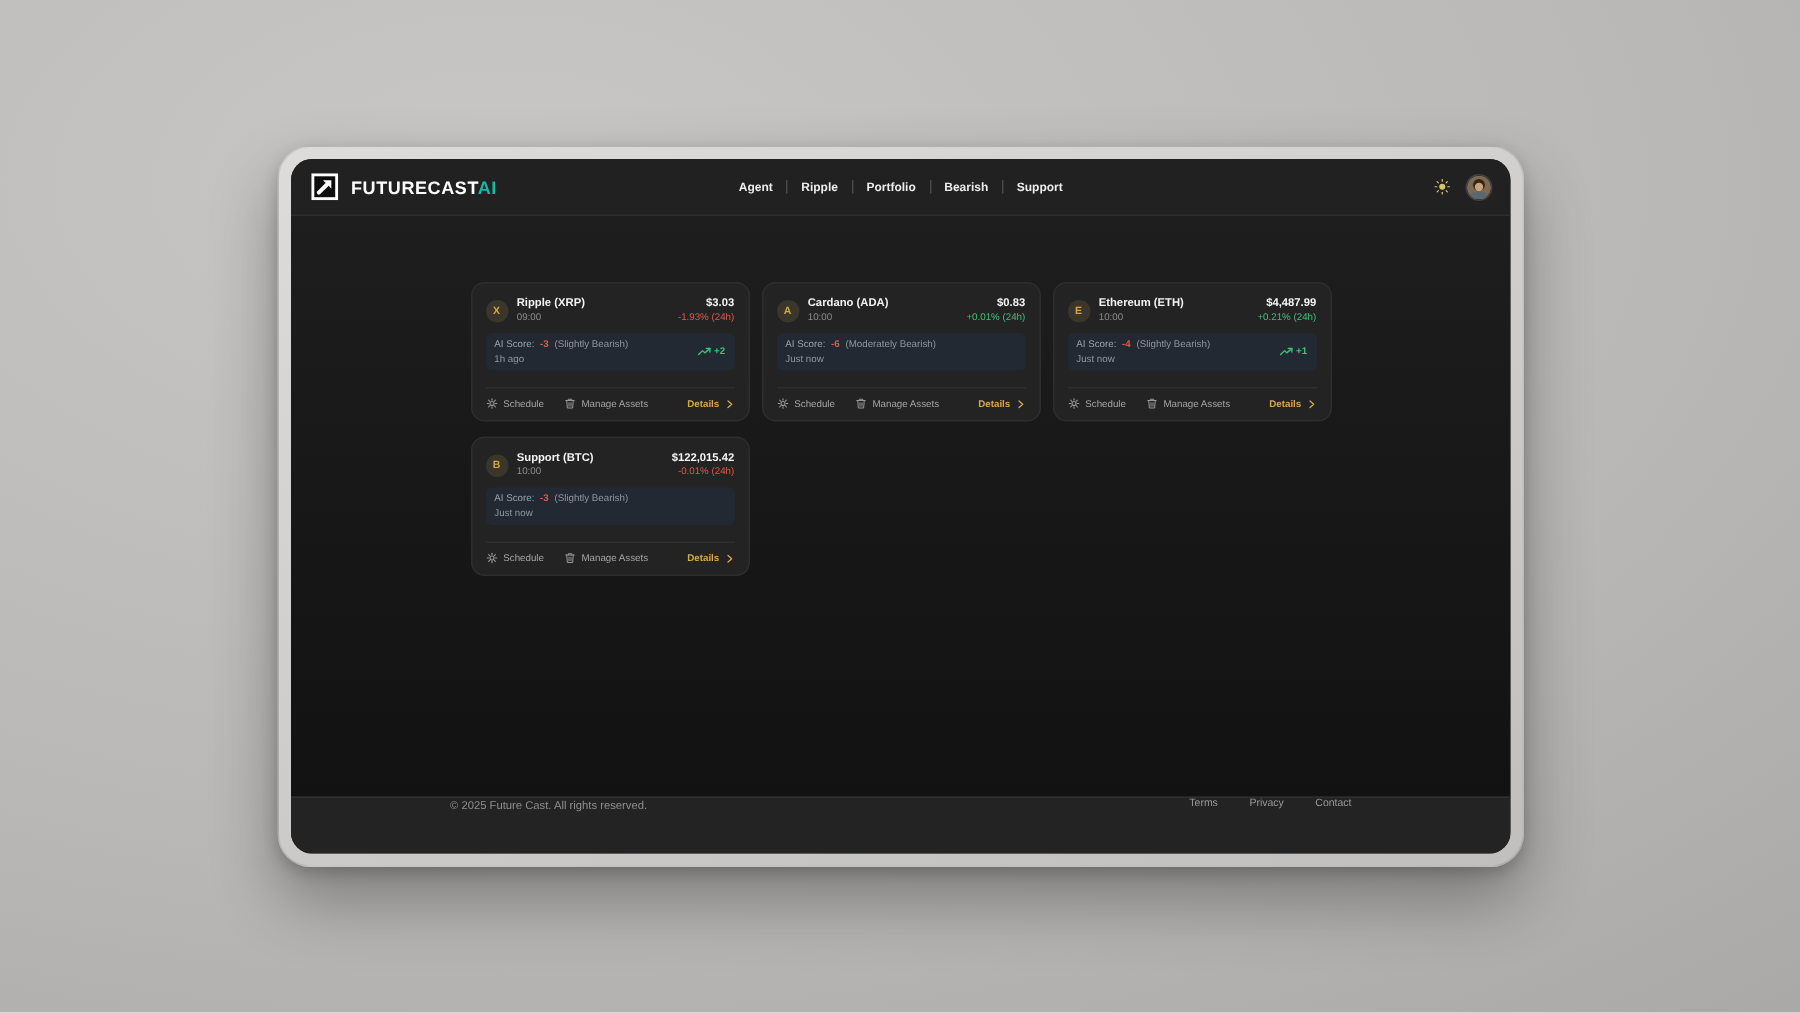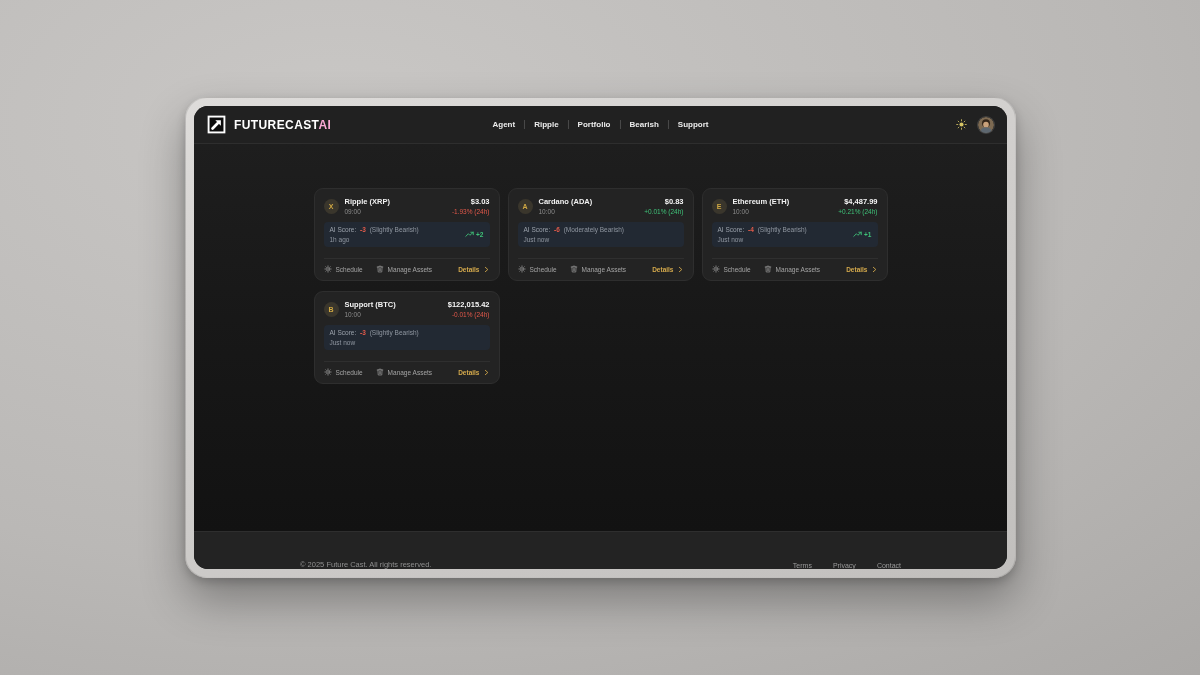--- a/index.html
+++ b/index.html
@@ -12,40 +12,40 @@
     border:1px solid rgba(0,0,0,0.10);
     box-shadow:0 22px 45px rgba(0,0,0,0.32), 0 4px 10px rgba(0,0,0,0.18);}
   .screen{width:100%;height:100%;border-radius:14px;overflow:hidden;background:#1a1a1a;
     display:flex;flex-direction:column;}
 
   
   .app-header{flex:0 0 38px;height:38px;background:#212121;border-bottom:1px solid #2e2e2e;
     display:flex;align-items:center;padding:0 13px;position:relative;box-sizing:border-box;}
   .logo{width:19px;height:19px;margin-right:8px;flex:0 0 auto;}
   .brand{font-size:12px;font-weight:bold;color:#ffffff;letter-spacing:0.4px;white-space:nowrap;}
-  .brand .accent{color:#f9a8d4;}
+  .brand .accent{color:#14b8a6;}
   .nav{position:absolute;left:50%;transform:translateX(-50%);display:flex;align-items:center;}
   .nav-item{font-size:8px;font-weight:bold;color:#ececec;padding:0 9px;cursor:pointer;white-space:nowrap;}
   .nav-sep{width:1px;height:9px;background:#4a4a4a;}
   .header-right{margin-left:auto;display:flex;align-items:center;gap:11px;}
   .sun{width:11px;height:11px;color:#d6c464;cursor:pointer;}
   .avatar{width:16px;height:16px;border-radius:50%;overflow:hidden;cursor:pointer;
     box-shadow:0 0 0 1px rgba(255,255,255,0.15);}
 
   
   .app-main{flex:1 1 auto;background:linear-gradient(180deg,#1e1e1e 0%,#181818 45%,#121212 100%);}
   .content{width:574px;margin:0 auto;padding-top:30px;}
   .page-title{font-size:15px;font-weight:bold;color:#fafafa;letter-spacing:0.2px;}
   .page-subtitle{font-size:8px;color:#a6a6a6;margin-top:4px;}
   .cards{margin-top:14px;display:grid;grid-template-columns:repeat(3,186px);gap:10px 8px;}
 
   
   .card{width:186px;height:93px;box-sizing:border-box;background:#232323;border:1px solid #2e2e2e;
     border-radius:9px;padding:8px 9px 7px 9px;display:flex;flex-direction:column;}
-  .card-top{display:flex;align-items:center;}
+  .card-top{display:flex;align-items:flex-end;}
   .coin-avatar{width:15px;height:15px;border-radius:50%;background:#3a362c;color:#d0a843;
     font-size:7px;font-weight:bold;display:flex;align-items:center;justify-content:center;
     margin-right:6px;margin-top:1px;flex:0 0 auto;}
   .coin-name{font-size:7.5px;font-weight:bold;color:#f2f2f2;}
   .coin-time{font-size:6.5px;color:#8d8d8d;margin-top:2px;}
   .coin-price-wrap{margin-left:auto;text-align:right;}
   .coin-price{font-size:7.5px;font-weight:bold;color:#f5f5f5;}
   .coin-change{font-size:6.5px;margin-top:2px;}
   .neg{color:#e2584a;}
   .pos{color:#3fc178;}
@@ -64,21 +64,21 @@
     display:flex;align-items:center;}
   .action{display:flex;align-items:center;gap:4px;font-size:6.5px;color:#a5a5a5;
     margin-right:13px;cursor:pointer;}
   .action .ic{width:8px;height:8px;color:#9a9a9a;}
   .details{margin-left:auto;display:flex;align-items:center;gap:3px;font-size:6.5px;
     font-weight:bold;color:#d4a94c;cursor:pointer;}
   .details .ic{width:7px;height:7px;}
 
   
   .app-footer{flex:0 0 38px;height:38px;background:#232323;border-top:1px solid #2e2e2e;
-    display:flex;align-items:flex-end;padding:0 106px;box-sizing:border-box;}
+    display:flex;align-items:flex-start;padding:0 106px;box-sizing:border-box;}
   .copyright{font-size:7.5px;color:#8f8f8f;}
   .footer-links{margin-left:auto;display:flex;gap:21px;}
   .footer-link{font-size:7px;color:#9a9a9a;cursor:pointer;}
 
   .ic{display:block;}
   .defs{position:absolute;width:0;height:0;overflow:hidden;}
 </style>
 </head>
 <body>
 

